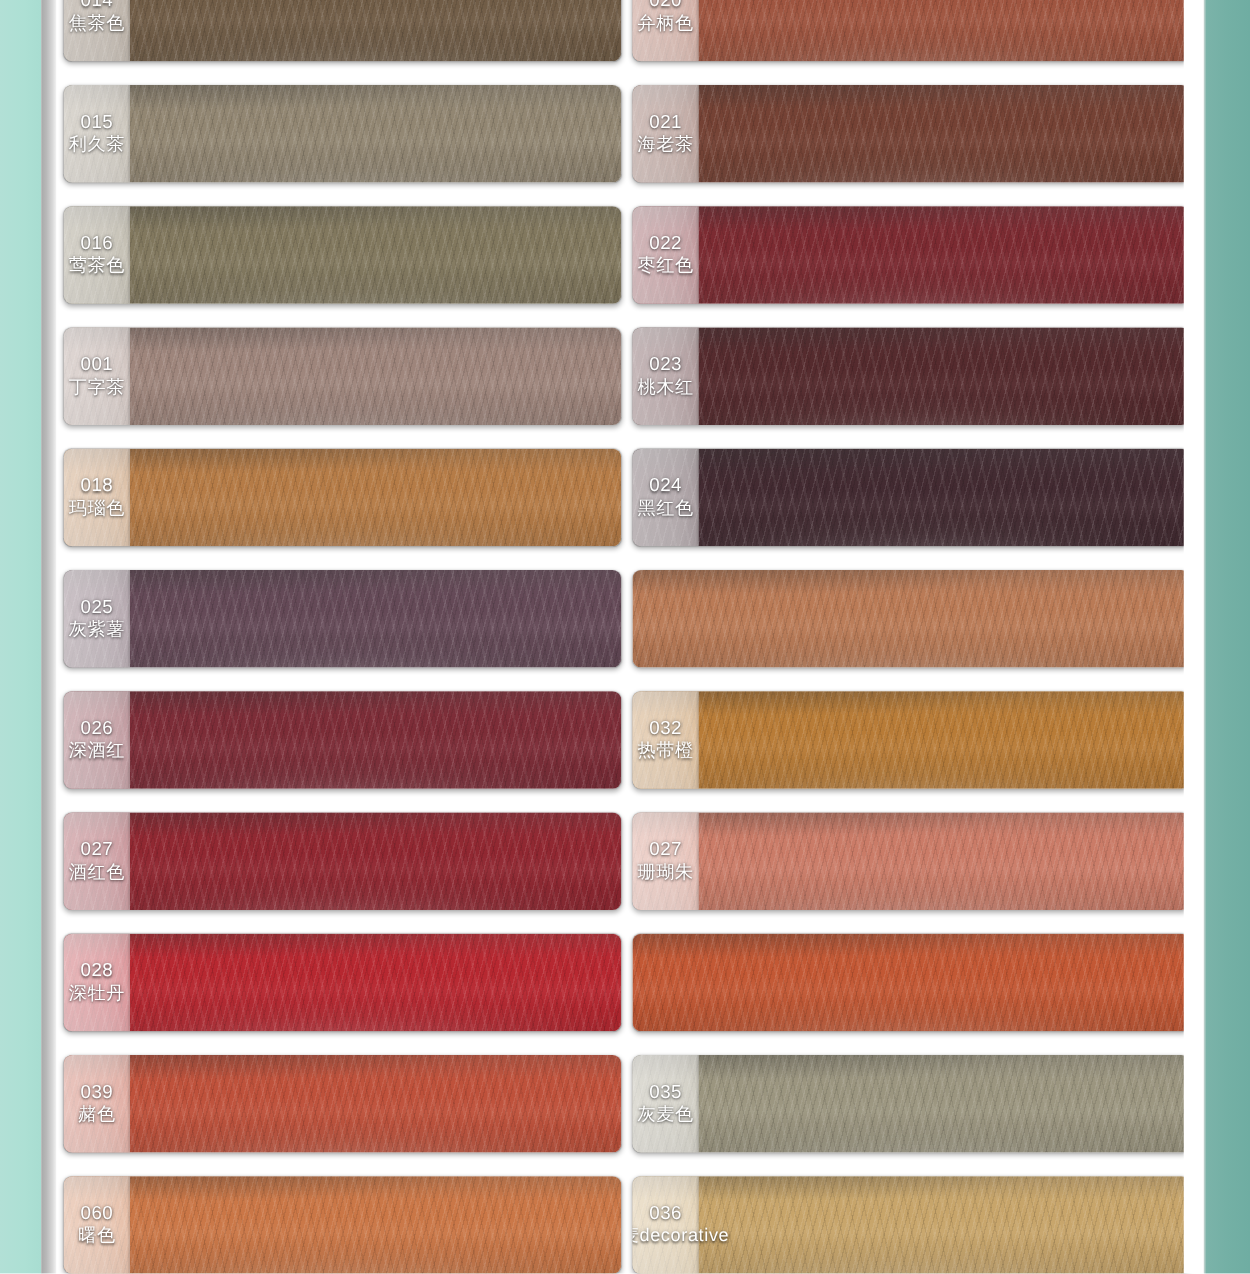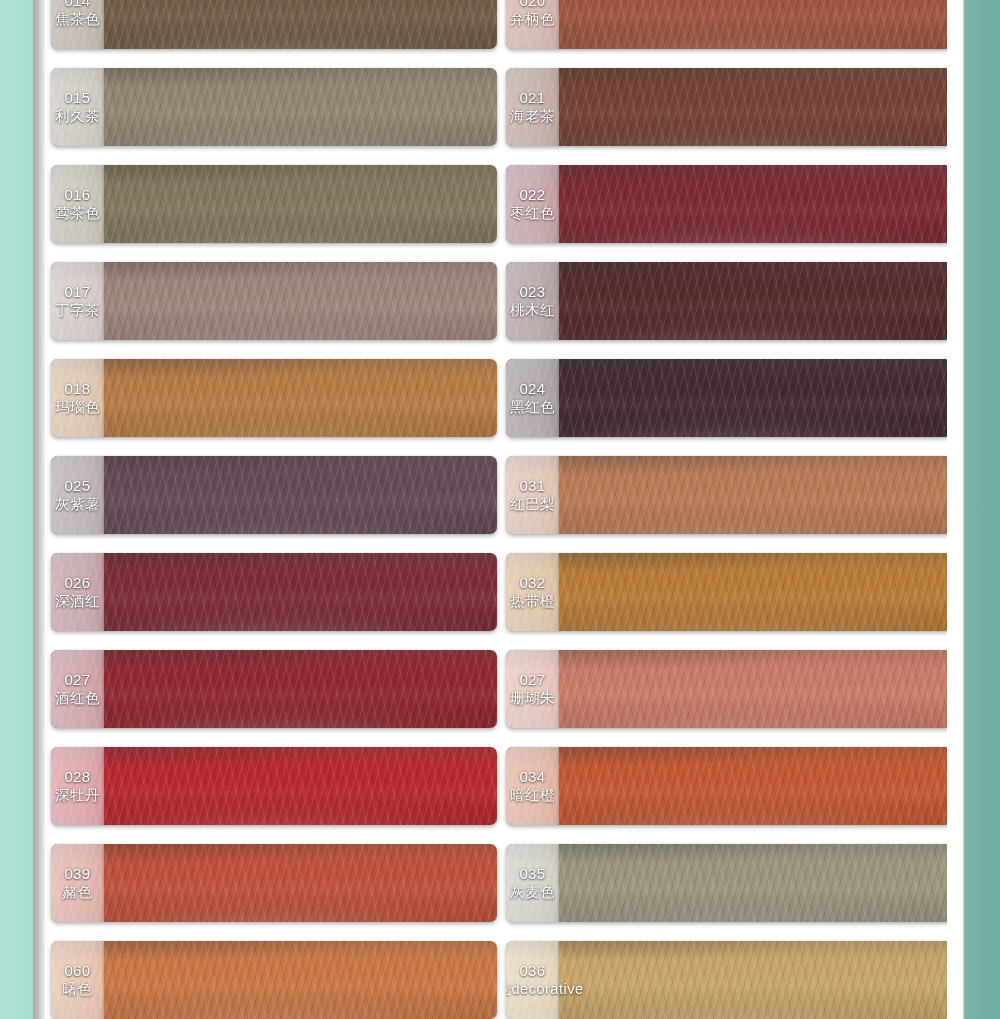--- a/index.html
+++ b/index.html
@@ -200,21 +200,21 @@
           <div class="sheen"></div>
           <div class="panel">
             <div class="code">016</div>
             <div class="cname">莺茶色</div>
           </div>
         </div>
         <div class="swatch">
           <div class="body" style="--c: #9a8076;"></div>
           <div class="sheen"></div>
           <div class="panel">
-            <div class="code">017</div>
+            <div class="code">001</div>
             <div class="cname">丁字茶</div>
           </div>
         </div>
         <div class="swatch">
           <div class="body" style="--c: #b2763f;"></div>
           <div class="sheen"></div>
           <div class="panel">
             <div class="code">018</div>
             <div class="cname">玛瑙色</div>
           </div>
@@ -305,48 +305,40 @@
           <div class="body" style="--c: #3b2229;"></div>
           <div class="sheen"></div>
           <div class="panel">
             <div class="code">024</div>
             <div class="cname">黑红色</div>
           </div>
         </div>
         <div class="swatch">
           <div class="body" style="--c: #b7754f;"></div>
           <div class="sheen"></div>
-          <div class="panel">
-            <div class="code">031</div>
-            <div class="cname">红巴梨</div>
-          </div>
         </div>
         <div class="swatch">
           <div class="body" style="--c: #b5762f;"></div>
           <div class="sheen"></div>
           <div class="panel">
             <div class="code">032</div>
             <div class="cname">热带橙</div>
           </div>
         </div>
         <div class="swatch">
           <div class="body" style="--c: #c87661;"></div>
           <div class="sheen"></div>
           <div class="panel">
             <div class="code">027</div>
             <div class="cname">珊瑚朱</div>
           </div>
         </div>
         <div class="swatch">
           <div class="body" style="--c: #c0512c;"></div>
           <div class="sheen"></div>
-          <div class="panel">
-            <div class="code">034</div>
-            <div class="cname">暗红橙</div>
-          </div>
         </div>
         <div class="swatch">
           <div class="body" style="--c: #97917a;"></div>
           <div class="sheen"></div>
           <div class="panel">
             <div class="code">035</div>
             <div class="cname">灰麦色</div>
           </div>
         </div>
         <div class="swatch">

